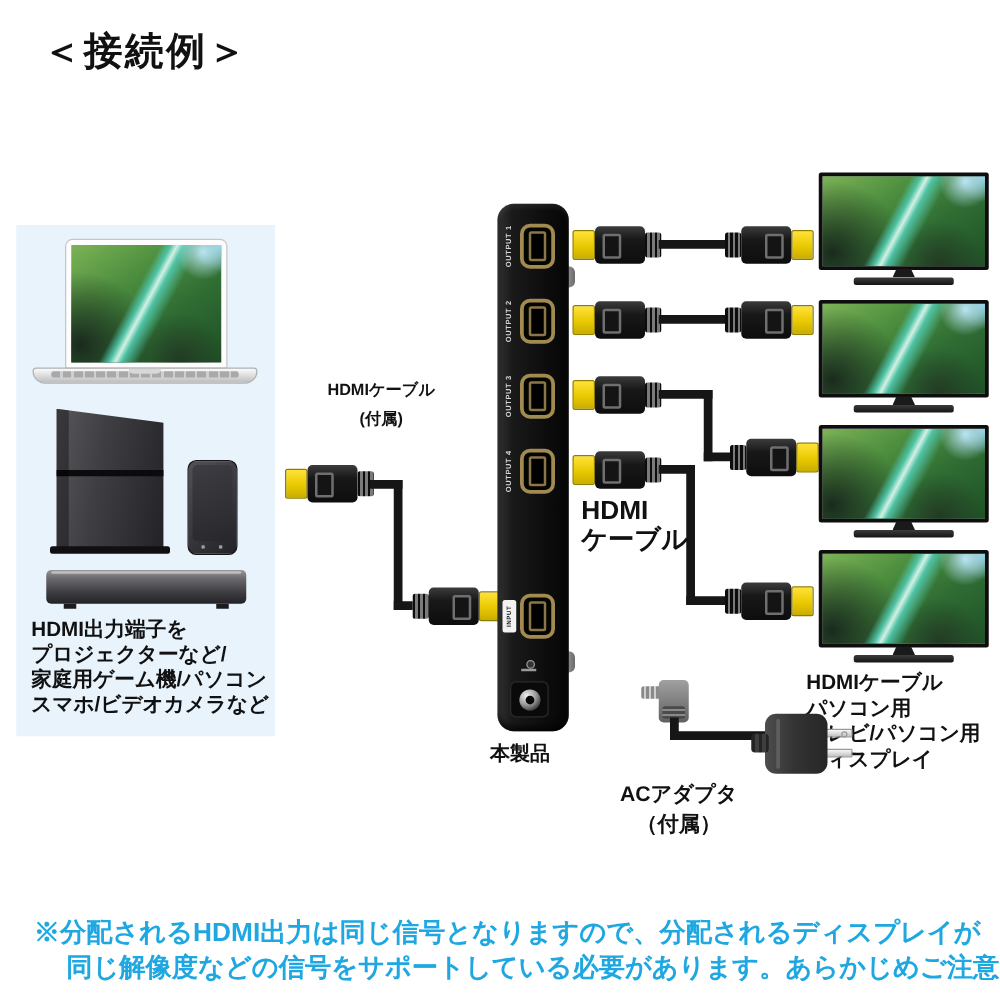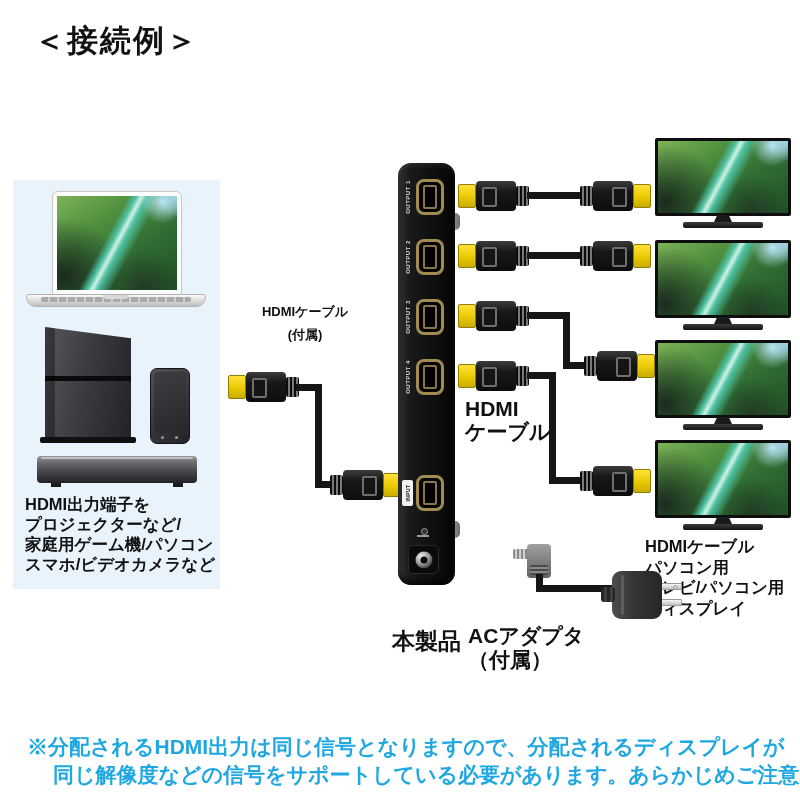--- a/index.html
+++ b/index.html
@@ -6,22 +6,22 @@
   .stage{position:relative;width:800px;height:800px;background:#fff;overflow:hidden;
          font-family:Liberation Sans, sans-serif;}
 
   
   .title{position:absolute;left:34px;top:20px;font-size:31px;font-weight:bold;color:#111;letter-spacing:2px;white-space:nowrap;}
   .caption{position:absolute;font-weight:bold;color:#111;white-space:nowrap;}
   .src-caption{left:25px;top:494px;font-size:16.5px;line-height:20px;}
   .disp-caption{left:645px;top:536px;font-size:16.5px;line-height:20.5px;}
   .cable-label-left{left:230px;top:300px;width:150px;text-align:center;font-size:13px;line-height:23px;}
   .cable-label-right{left:465px;top:397px;font-size:21px;line-height:23px;}
-  .product-label{left:392px;top:626px;font-size:23px;}
-  .ac-label{left:468px;top:624px;width:150px;text-align:left;font-size:21px;line-height:24px;}
+  .product-label{left:392px;top:593px;font-size:16px;}
+  .ac-label{left:468px;top:624px;width:150px;text-align:center;font-size:17px;line-height:24px;}
   .footnote{position:absolute;left:27px;top:733px;color:#1ea7e1;font-weight:bold;font-size:21px;line-height:27.5px;white-space:nowrap;}
   .fn2{margin-left:26px;}
 
   
   .panel{position:absolute;left:13px;top:180px;width:207px;height:409px;background:#e8f3fc;}
 
   .nature{background:
     radial-gradient(circle at 88% 6%, #b9e4f4 0%, rgba(185,228,244,0) 16%),
     radial-gradient(circle at 99% 0%, #8fd0ea 0%, rgba(143,208,234,0) 14%),
     linear-gradient(118deg, rgba(0,0,0,0) 42%, rgba(80,198,170,.95) 47%, #d2f1e4 50%, rgba(80,198,170,.95) 53%, rgba(0,0,0,0) 61%),

